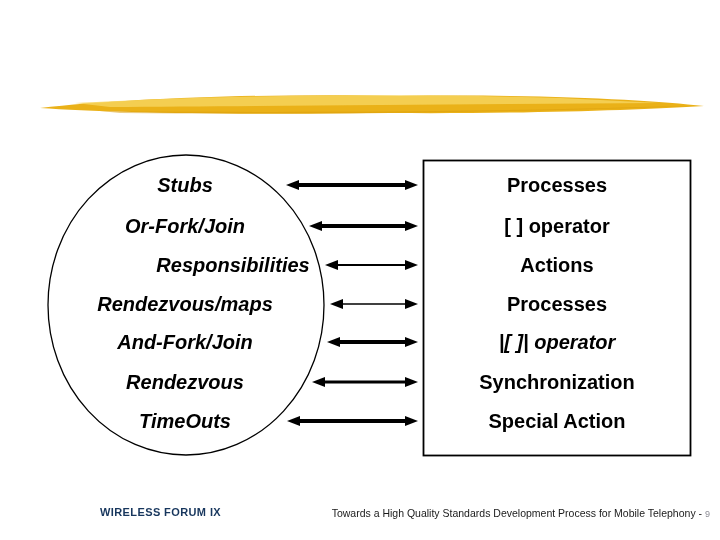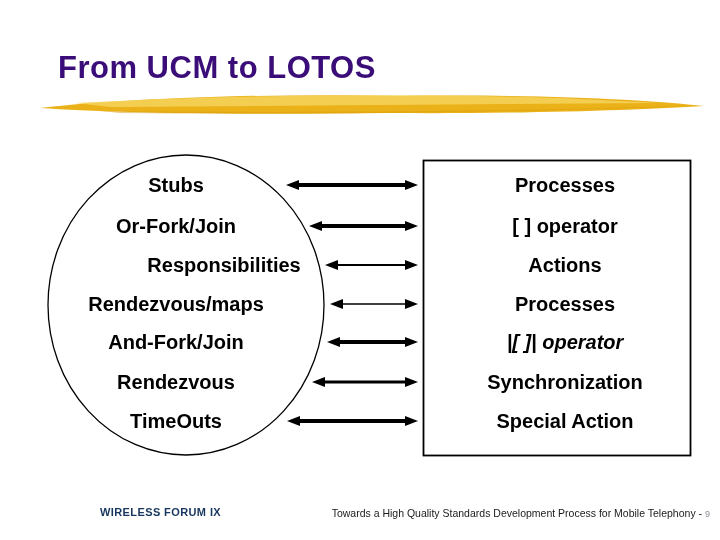--- a/index.html
+++ b/index.html
@@ -10,22 +10,22 @@
   #gfx{position:absolute;left:0;top:0;}
   .title{
     position:absolute;left:58px;top:50px;width:600px;
     font-size:31px;font-weight:bold;color:#3A0D78;letter-spacing:0.5px;
   }
   .lbl{
     position:absolute;height:28px;line-height:28px;
     font-size:20px;font-weight:bold;color:#000;text-align:center;
     white-space:nowrap;
   }
-  .left-lbl{left:44px;width:264px;}
-  .right-lbl{left:423px;width:268px;margin-left:8px;}
+  .left-lbl{left:53px;width:264px;font-style:italic;}
+  .right-lbl{left:423px;width:268px;}
   .footer-left{
     position:absolute;left:60px;top:506px;
     font-size:11px;font-weight:bold;color:#17365D;letter-spacing:0.4px;margin-left:40px;
   }
   .footer-right{
     position:absolute;right:10px;top:507px;text-align:left;
     font-size:10.5px;color:#1a1a1a;white-space:nowrap;
   }
   .pagenum{font-size:9px;color:#8B8B94;}
 </style>
@@ -78,21 +78,20 @@
           <polygon points="418,382 405,377 405,387" fill="#000"></polygon>
         </g>
         <g>
           <line x1="298" y1="421" x2="407" y2="421" stroke="#000" stroke-width="4"></line>
           <polygon points="287,421 300,416 300,426" fill="#000"></polygon>
           <polygon points="418,421 405,416 405,426" fill="#000"></polygon>
         </g>
       </g>
   </svg>
 
-  <div class="title">From UCM to LOTOS</div>
 
   <div id="left-col">
     <div class="lbl left-lbl" style="top: 171px;">Stubs</div>
     <div class="lbl left-lbl" style="top: 212px;">Or-Fork/Join</div>
     <div class="lbl left-lbl" style="top: 251px; padding-left: 48px;">Responsibilities</div>
     <div class="lbl left-lbl" style="top: 290px;">Rendezvous/maps</div>
     <div class="lbl left-lbl" style="top: 328px;">And-Fork/Join</div>
     <div class="lbl left-lbl" style="top: 368px;">Rendezvous</div>
     <div class="lbl left-lbl" style="top: 407px;">TimeOuts</div>
   </div>

